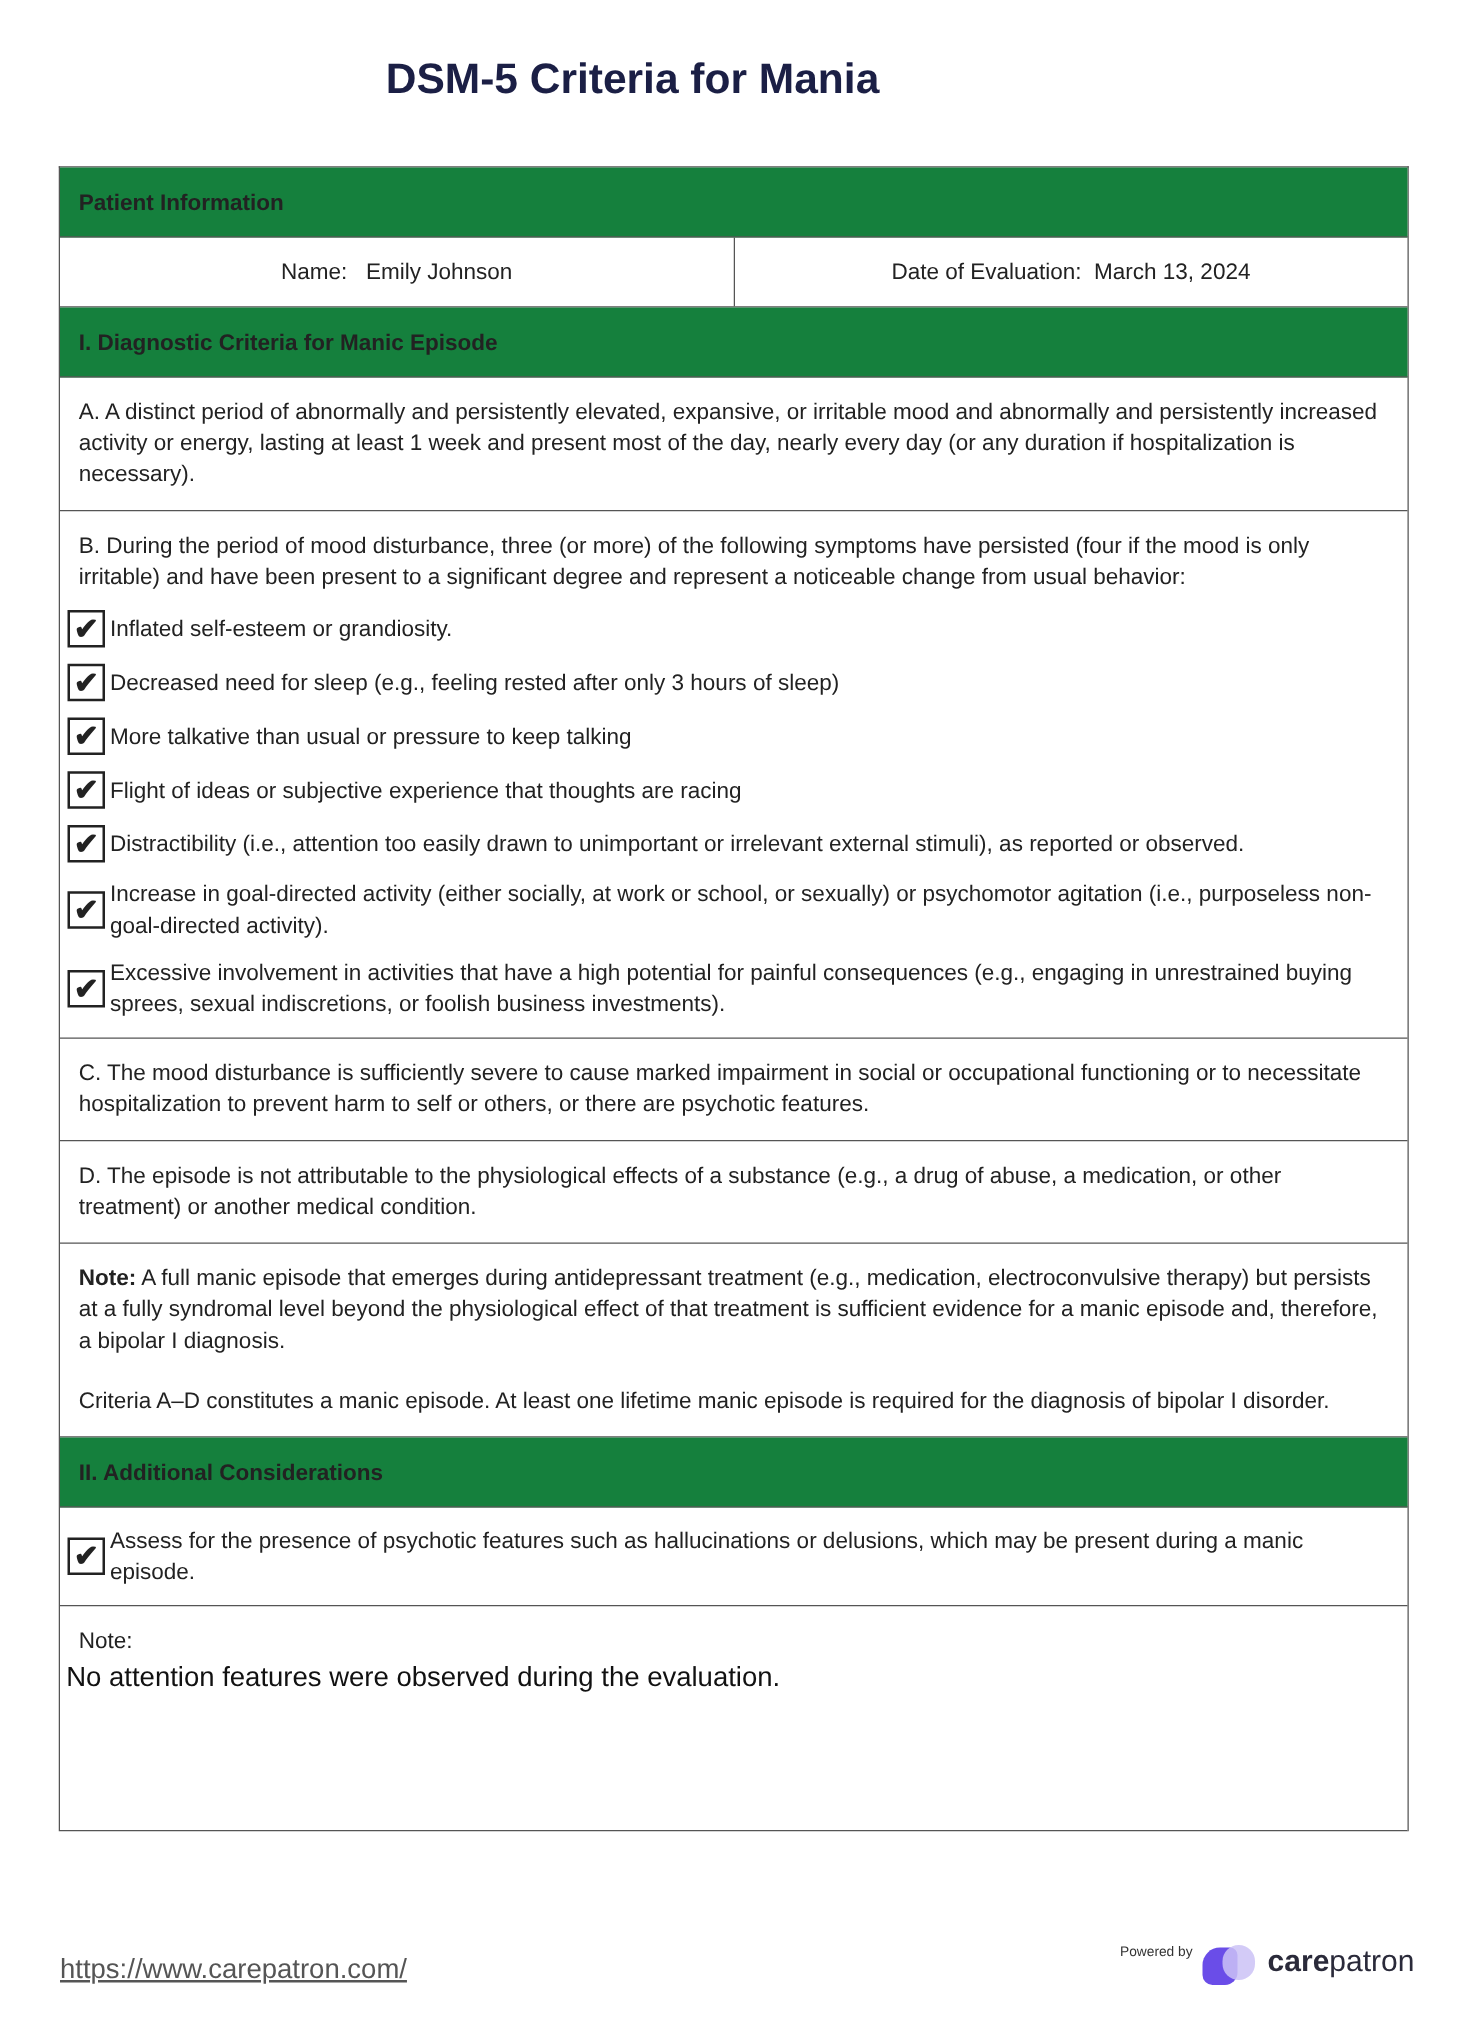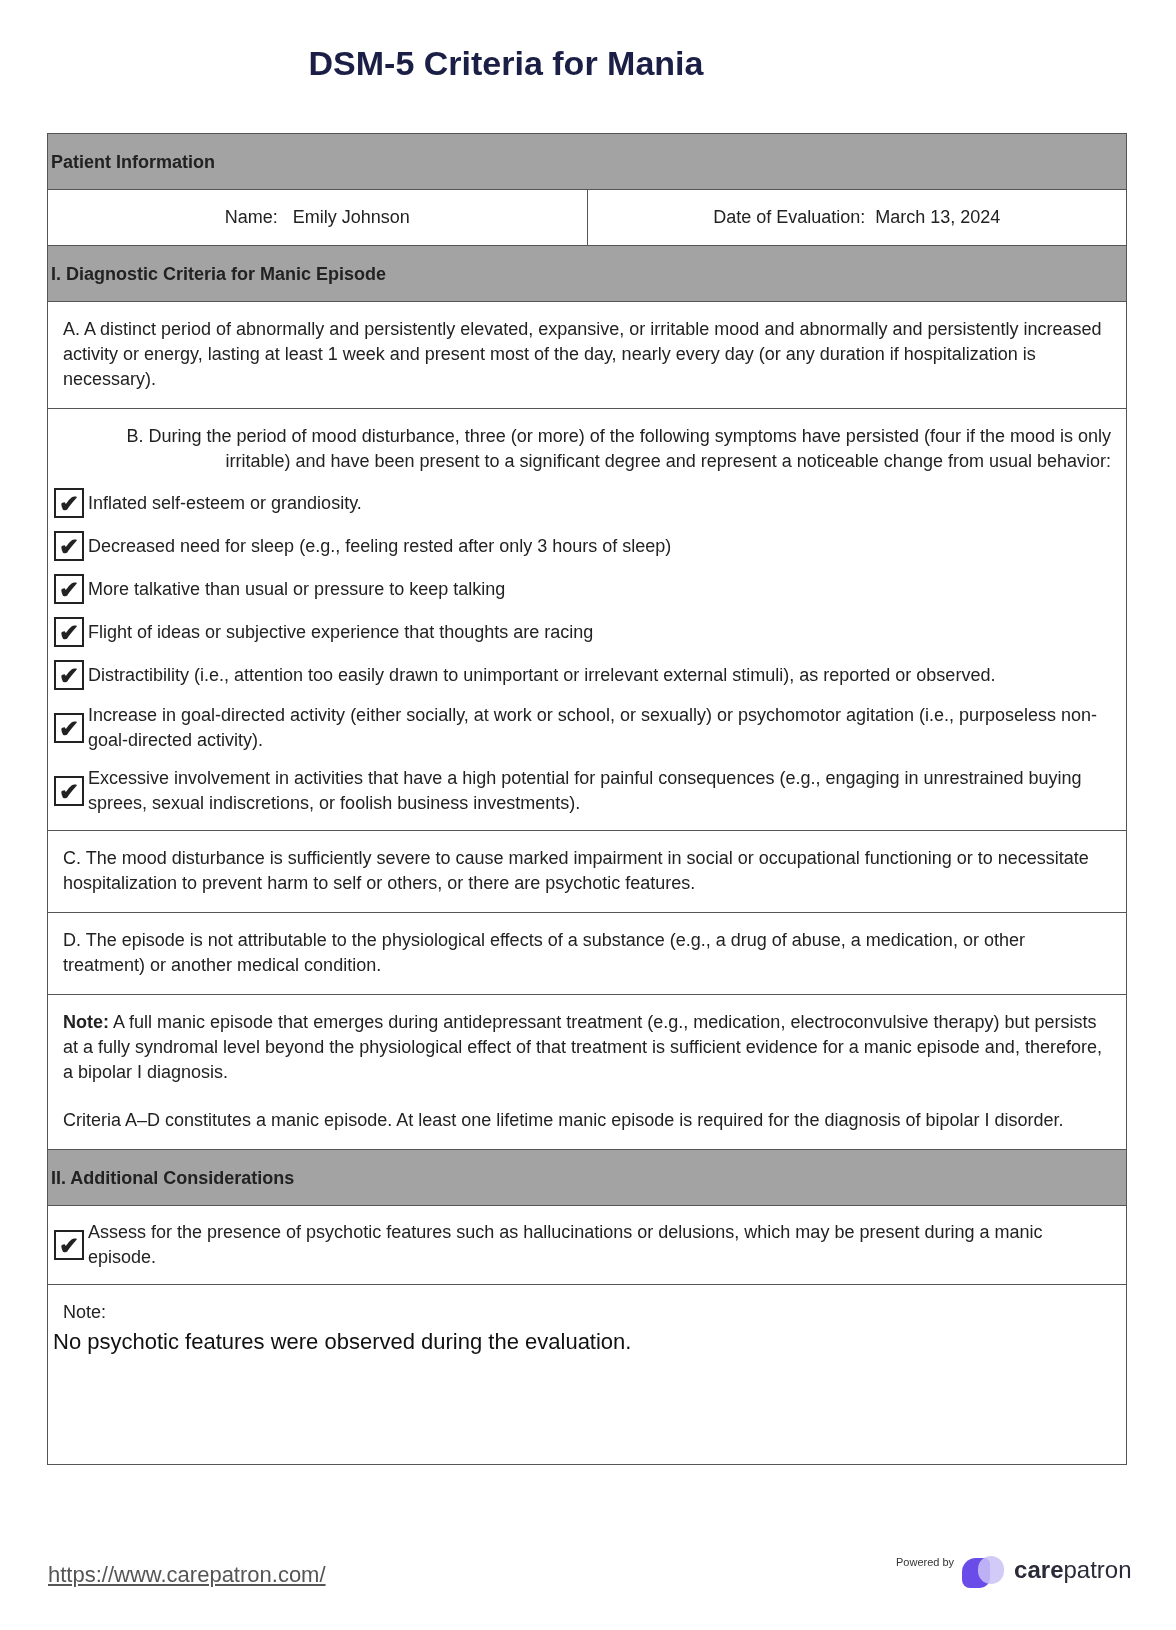--- a/index.html
+++ b/index.html
@@ -1,20 +1,20 @@
 <!DOCTYPE html>
 <html><head>
 <meta charset="utf-8">
 <style>
   html, body { margin: 0; padding: 0; background: #ffffff; }
   body { width: 1176px; height: 1630px; position: relative; font-family: "Liberation Sans", sans-serif; color: #222; }
   .title { position: absolute; top: 44px; left: 0; width: 1012px; text-align: center; font-size: 34px; font-weight: bold; color: #1b1f45; }
   .form { position: absolute; left: 47px; top: 133px; width: 1080px; border: 1.5px solid #555; border-bottom: none; box-sizing: border-box; }
   .row { border-bottom: 1.5px solid #555; box-sizing: border-box; font-size: 18px; line-height: 25px; }
-  .hdr { background: #a3a3a3; font-weight: bold; height: 56px; padding: 16px 15px 0 3px; }
+  .hdr { background: #15803d; font-weight: bold; height: 56px; padding: 16px 15px 0 15px; }
   .split { display: flex; height: 56px; text-align: center; }
   .split > div { flex: 1; padding: 15px 15px 0 15px; }
   .split > div:first-child { border-right: 1.5px solid #555; }
   .txt { padding: 15px 15px 16px 15px; }
   .item { display: flex; align-items: center; padding: 0 10px 0 6px; margin-bottom: 13px; }
   .cb { flex: 0 0 30px; width: 30px; height: 30px; border: 2.5px solid #222; box-sizing: border-box; display: flex; align-items: center; justify-content: center; font-size: 24px; font-weight: bold; margin-right: 4px; }
   .notes { height: 180px; padding: 15px 15px 0 15px; }
   .notes .val { font-size: 22px; margin-left: -10px; margin-top: 4px; color: #111; }
   .footer-url { position: absolute; top: 1562px; left: 48px; font-size: 22px; color: #555; text-decoration: underline; text-align: right; }
   .powered { position: absolute; top: 1556px; left: 896px; display: flex; }
@@ -40,21 +40,21 @@
     <div>
       <span>Date of Evaluation:</span>&nbsp;
       <span>March 13, 2024</span>
     </div>
   </div>
 
   <div class="row hdr">I. Diagnostic Criteria for Manic Episode</div>
   <div class="row txt">A. A distinct period of abnormally and persistently elevated, expansive, or irritable mood and abnormally and persistently increased activity or energy, lasting at least 1 week and present most of the day, nearly every day (or any duration if hospitalization is necessary).</div>
 
   <div class="row" style="padding:15px 0 1px 0;">
-    <div style="padding:0 15px 14px 15px;text-align:right;">B. During the period of mood disturbance, three (or more) of the following symptoms have persisted (four if the mood is only irritable) and have been present to a significant degree and represent a noticeable change from usual behavior:</div>
+    <div style="padding:0 15px 14px 15px;">B. During the period of mood disturbance, three (or more) of the following symptoms have persisted (four if the mood is only irritable) and have been present to a significant degree and represent a noticeable change from usual behavior:</div>
     <div class="item">
         <span class="cb">✔</span>
         <span>Inflated self-esteem or grandiosity.</span>
       </div>
     <div class="item">
         <span class="cb">✔</span>
         <span>Decreased need for sleep (e.g., feeling rested after only 3 hours of sleep)</span>
       </div>
     <div class="item">
         <span class="cb">✔</span>
@@ -89,21 +89,21 @@
   <div class="row hdr">II. Additional Considerations</div>
   <div class="row" style="padding:14px 10px 14px 0;">
     <div class="item" style="margin-bottom:0;">
         <span class="cb">✔</span>
         <span>Assess for the presence of psychotic features such as hallucinations or delusions, which may be present during a manic episode.</span>
       </div>
   </div>
 
   <div class="row notes">
     <div>Note:</div>
-    <div class="val">No psychotic features were observed during the evaluation.</div>
+    <div class="val">No attention features were observed during the evaluation.</div>
   </div>
 </div>
 
 <a class="footer-url">https://www.carepatron.com/</a>
 <div class="powered">
   <span class="pb">Powered by</span>
   <span class="logo">
       <span class="a"></span>
       <span class="b"></span>
     </span>

